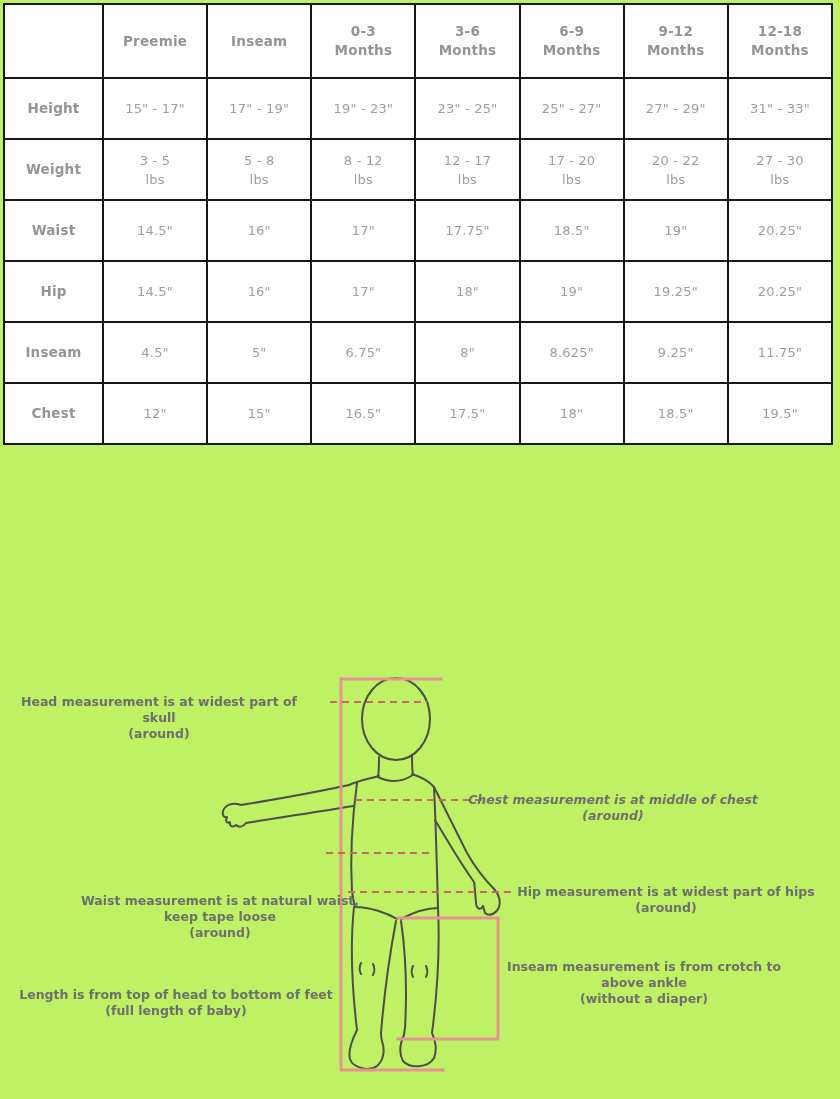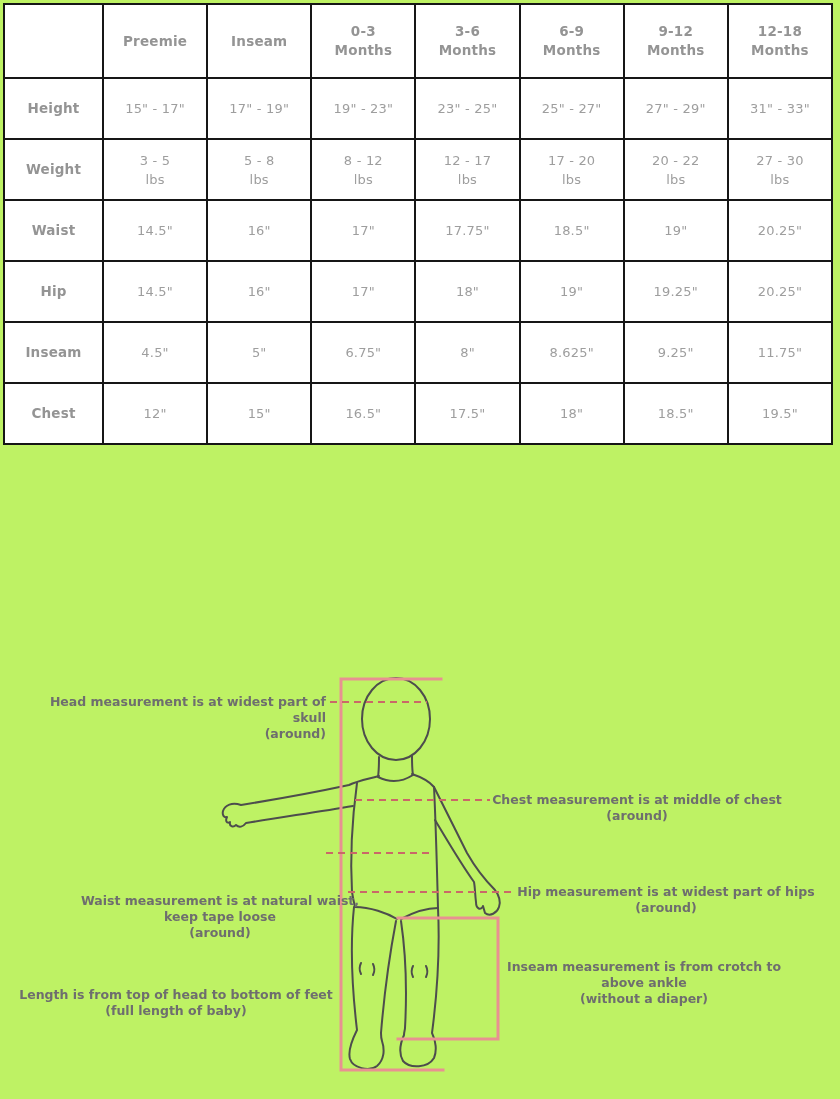--- a/index.html
+++ b/index.html
@@ -27,22 +27,22 @@
   col.c0 { width:99px; }
   
   svg.figure { position:absolute; left:0; top:0; pointer-events:none; }
   .outline { fill:none; stroke:#4d4d4d; stroke-width:2; stroke-linecap:round; stroke-linejoin:round; }
   .bracket { fill:none; stroke:#e89191; stroke-width:3; stroke-linecap:square; }
   .dash    { fill:none; stroke:#ca6868; stroke-width:2; stroke-dasharray:7 5; }
   .note {
     position:absolute; color:#6e6e6e; font-weight:bold; font-size:12.5px;
     line-height:16px; text-align:center; white-space:pre-line;
   }
-  .note-head   { left:16px;  top:694px; width:310px;text-align:right; }
-  .note-chest  { left:492px; top:792px; width:290px; }
+  .note-head   { left:4px;  top:694px; width:310px; }
+  .note-chest  { left:468px; top:792px; width:290px;font-style:italic; }
   .note-waist  { left:34px;  top:893px; width:292px;margin-left:40px; }
   .note-hip    { left:516px; top:884px; width:300px; }
   .note-inseam { left:502px; top:959px; width:284px; }
   .note-length { left:18px;  top:987px; width:316px; }
 </style>
 </head>
 <body>
 
 <div class="page">
 

